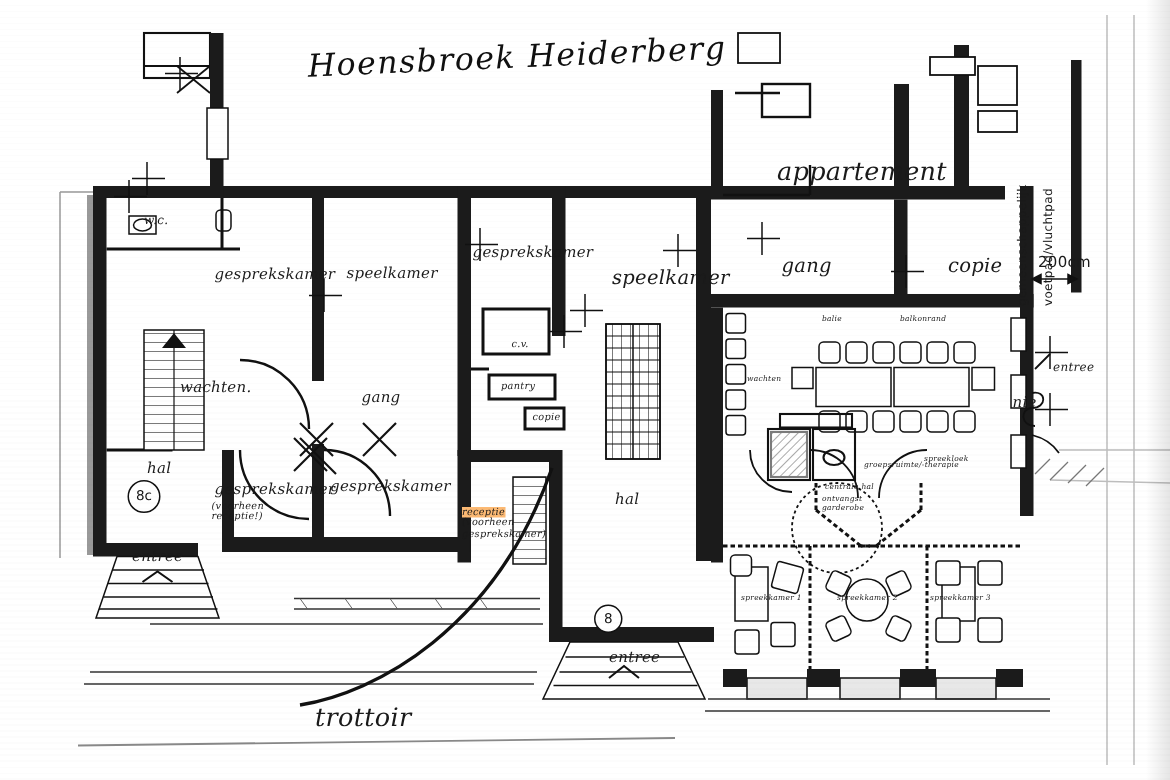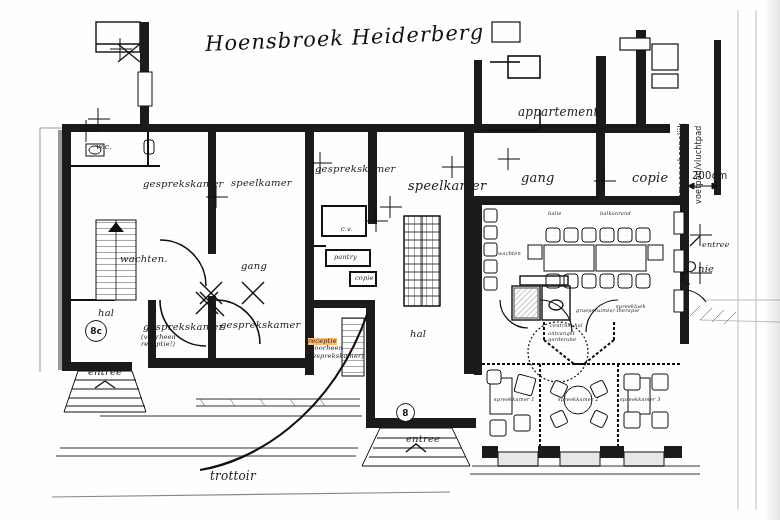--- a/index.html
+++ b/index.html
@@ -41,32 +41,32 @@
     transform: rotate(-2.5deg);
   }
   .rot90 {
     transform: rotate(-90deg);
     transform-origin: left bottom;
   }
   .tiny { font-size: 5px; }
   .xs   { font-size: 6.5px; }
   .sm   { font-size: 8px; }
   .md   { font-size: 10px; }
-  .lg   { font-size: 12px; }
+  .lg   { font-size: 17px; }
   .xl   { font-size: 13px; }
   .circ {
     position: absolute;
     border: 1.6px solid #111;
     border-radius: 50%;
     display: flex;
     align-items: center;
     justify-content: center;
     font-family: "DejaVu Sans", sans-serif;
     font-size: 9px;
-    font-weight: bold;
+    font-weight: normal;
     color: #111;
     background: #fff;
   }
   .scan-noise {
     position: absolute;
     inset: 0;
     pointer-events: none;
     opacity: .05;
     background:
       repeating-linear-gradient(0deg, rgba(0,0,0,.25) 0 1px, transparent 1px 4px);
@@ -465,21 +465,21 @@
   <div class="label hand lg" style="left:210px; top:469px;">trottoir</div>
   <div class="label hand tiny" style="left:498px; top:250px;">wachten</div>
   <div class="label hand tiny" style="left:576px; top:307px;">groepsruimte/-therapie</div>
   <div class="label hand tiny" style="left:616px; top:303px;">spreekloek</div>
   <div class="label hand tiny" style="left:550px; top:322px;">centrale hal</div>
   <div class="label hand tiny" style="left:494px; top:396px;">spreekkamer 1</div>
   <div class="label hand tiny" style="left:558px; top:396px;">spreekkamer 2</div>
   <div class="label hand tiny" style="left:620px; top:396px;">spreekkamer 3</div>
   <div class="label hand tiny" style="left:548px; top:210px;">balie</div>
   <div class="label hand sm" style="left:702px; top:240px;">entree</div>
-  <div class="label hand md" style="left:698px; top:263px;text-align:center;">nie</div>
+  <div class="label hand md" style="left:675px; top:263px;text-align:center;">nie</div>
 
   <div class="label hand xs" style="left:141px; top:334px; line-height:1.15;">
     <div>(voorheen</div>
     <div>receptie!)</div>
   </div>
 
   <div class="label hand xs" style="left:308px; top:338px; line-height:1.15;">
     <div style="background:#fdba74;display:inline-block;">receptie</div>
     <div>(voorheen</div>
     <div>gesprekskamer)</div>

